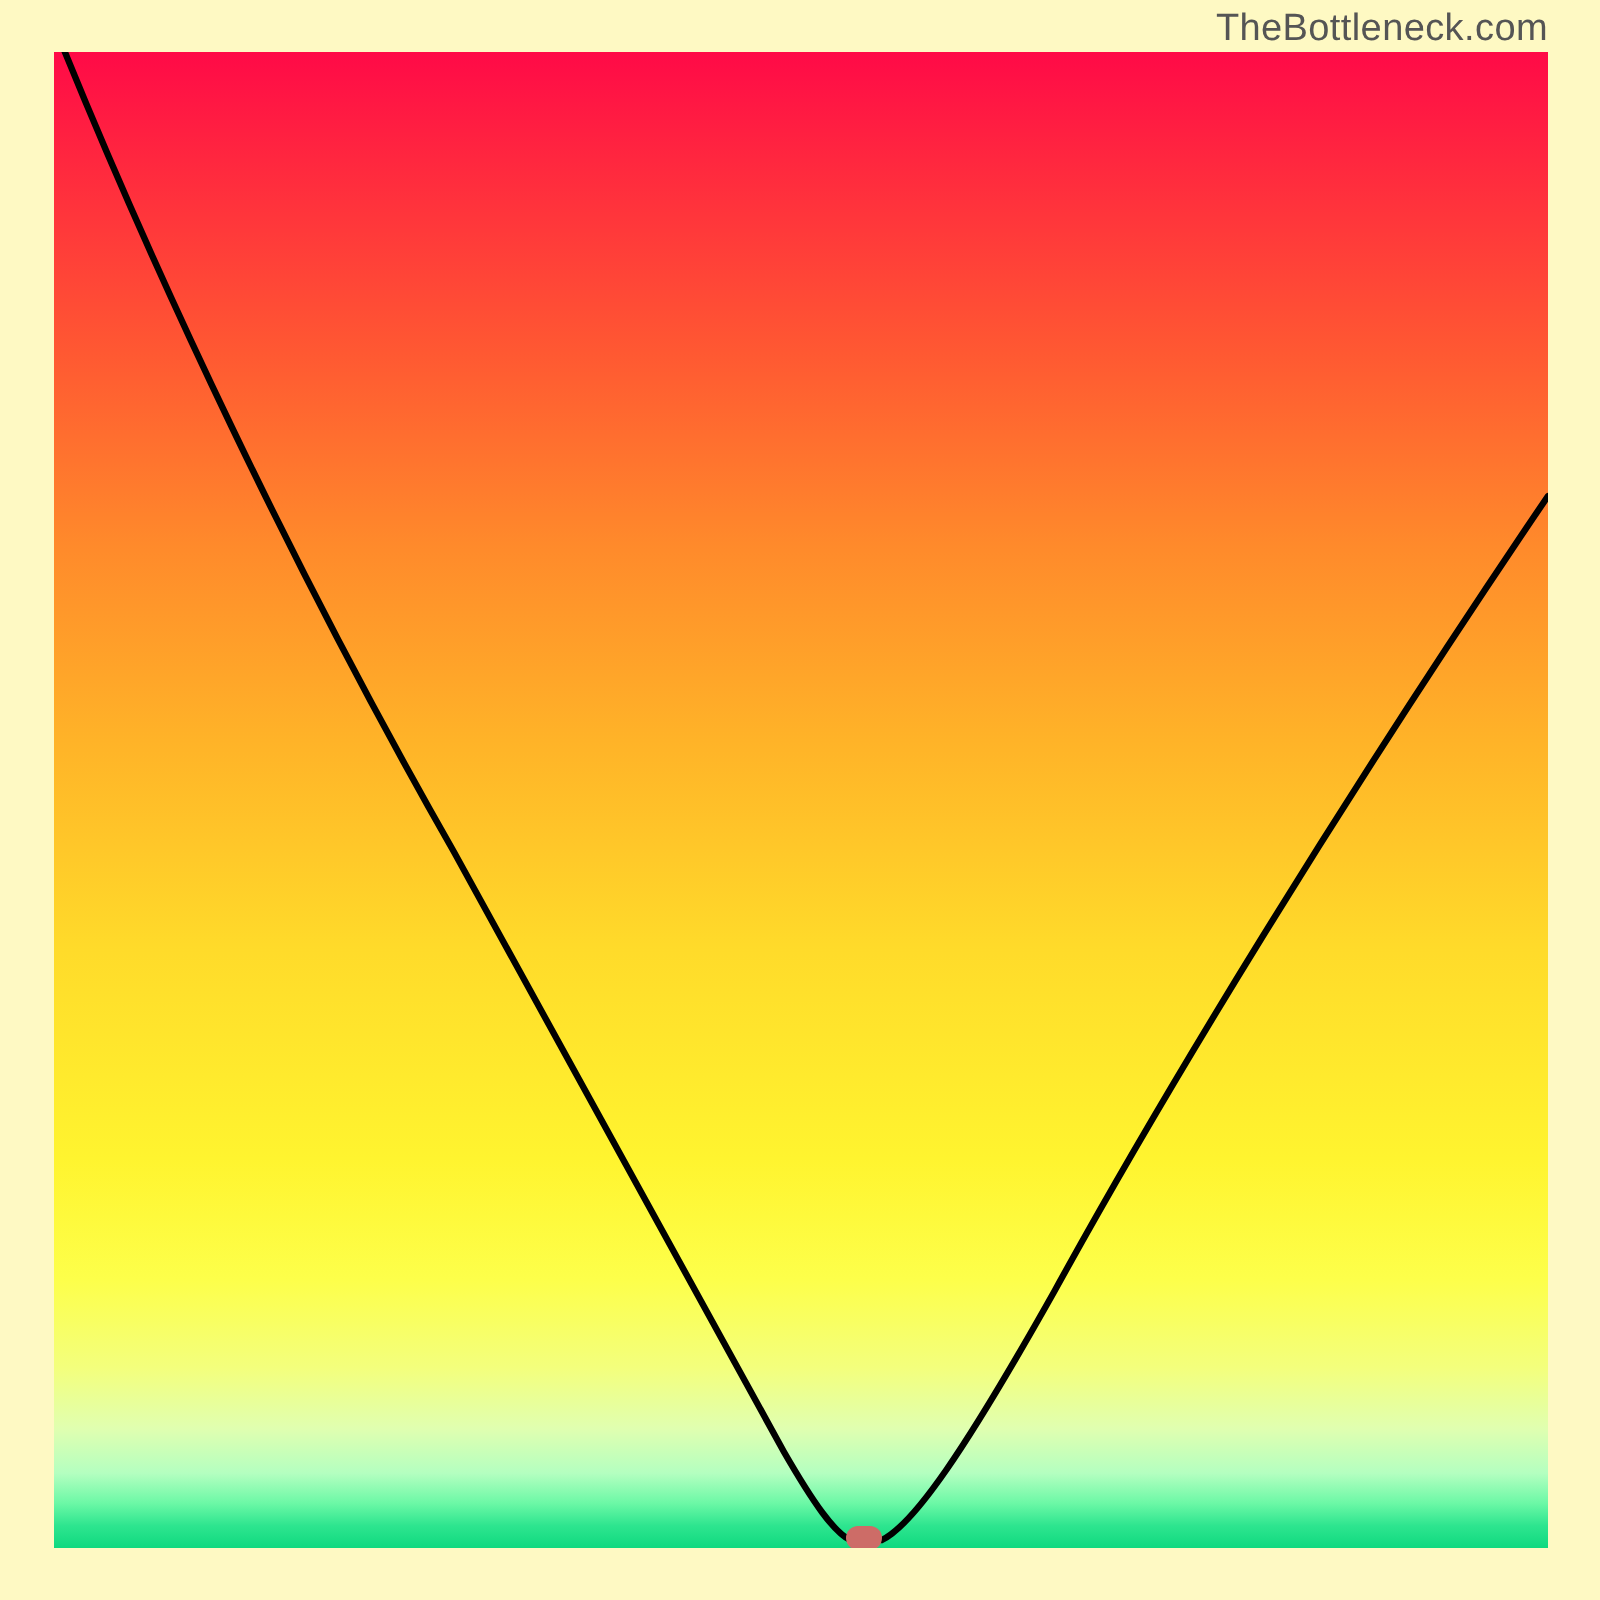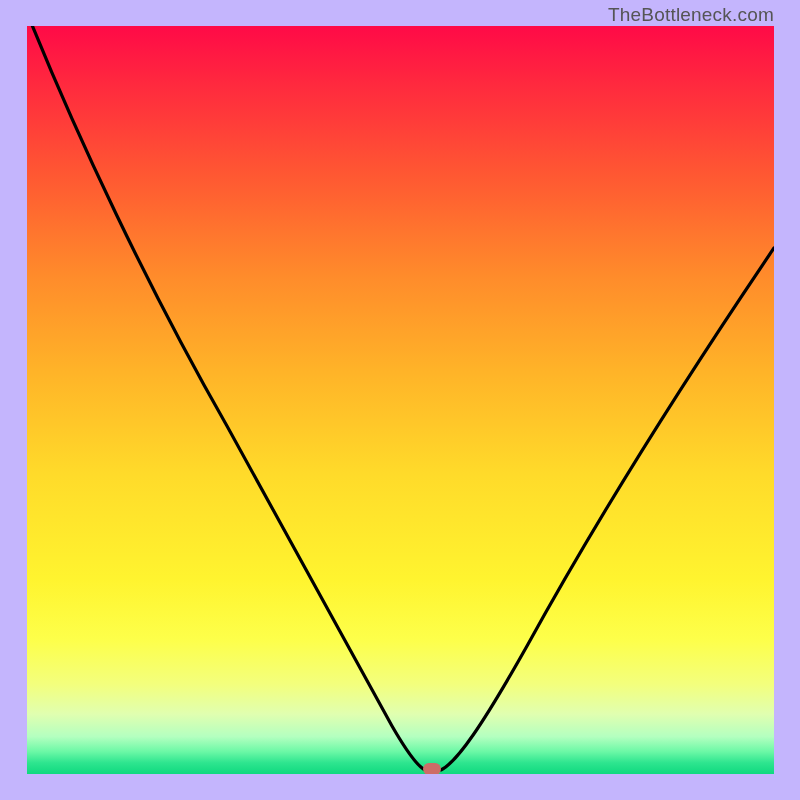--- a/index.html
+++ b/index.html
@@ -8,21 +8,21 @@
     width: 800px;
     height: 800px;
     overflow: hidden;
     background: #000;
     font-family: Arial, Helvetica, sans-serif;
   }
   .chart-container {
     position: relative;
     width: 800px;
     height: 800px;
-    background: #c4b5fd;
+    background: #fef9c3;
   }
   .plot-area {
     position: absolute;
     left: 27px;
     top: 26px;
     width: 747px;
     height: 748px;
     overflow: hidden;
   }
   .gradient {

